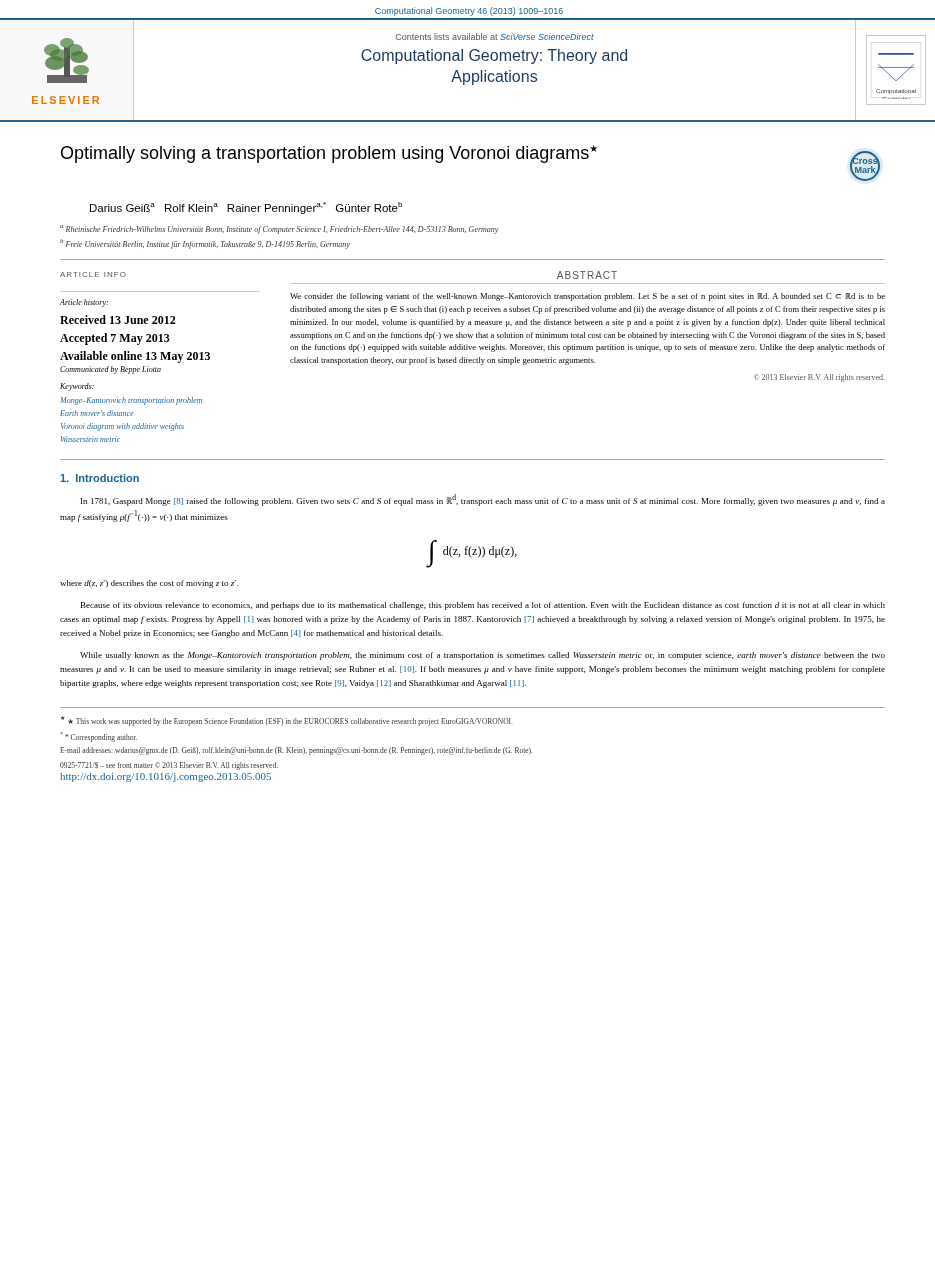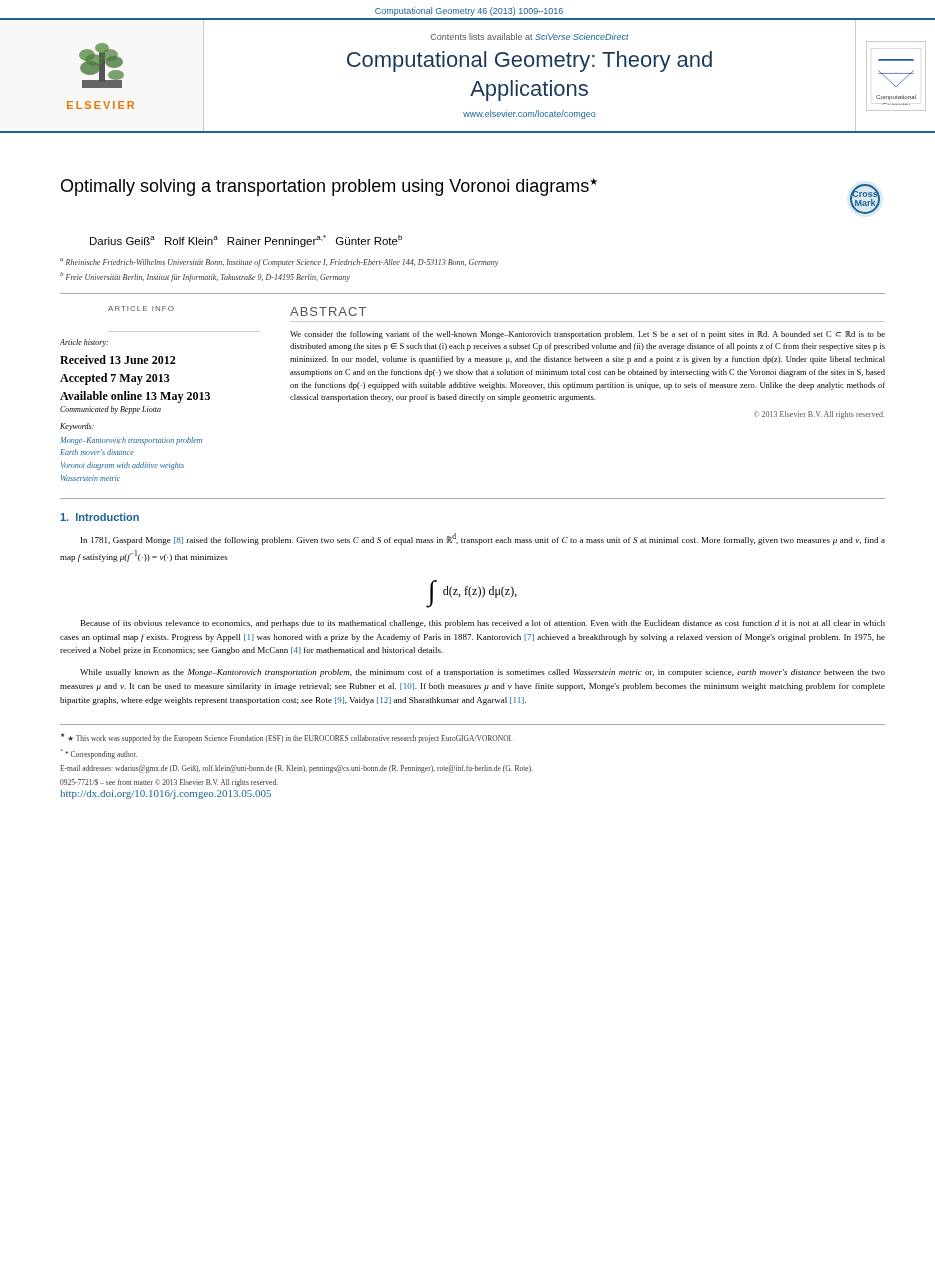--- a/index.html
+++ b/index.html
@@ -25,21 +25,21 @@
     
     .header-section {
       display: flex;
       align-items: stretch;
       border-top: 2px solid #1a6496;
       border-bottom: 2px solid #1a6496;
       margin: 0;
       padding: 0;
     }
     .header-left {
-      width: 204px;
+      width: 134px;
       min-height: 100px;
       background: #f8f8f8;
       display: flex;
       flex-direction: column;
       align-items: center;
       justify-content: center;
       border-right: 1px solid #ccc;
       padding: 8px;
     }
     .header-left .elsevier-logo {
@@ -64,21 +64,21 @@
       text-align: center;
       padding: 12px 20px;
     }
     .header-center .contents-line {
       font-size: 9px;
       color: #555;
       font-family: Arial, sans-serif;
       margin-bottom: 4px;
     }
     .header-center .journal-title {
-      font-size: 22px;
+      font-size: 16px;
       color: #1a3a5a;
       font-family: Arial, sans-serif;
       font-weight: normal;
       line-height: 1.3;
       margin-bottom: 6px;
     }
     .header-center .journal-url {
       font-size: 9px;
       color: #1a6496;
       font-family: Arial, sans-serif;
@@ -110,21 +110,20 @@
     .main-content {
       padding: 20px 50px 20px 60px;
     }
 
     
     .paper-title-section {
       margin-bottom: 14px;
       display: flex;
       align-items: flex-start;
       justify-content: space-between;
-      margin-top: 22px;
     }
     .paper-title {
       font-size: 18px;
       font-family: Arial, sans-serif;
       color: #000;
       font-weight: normal;
       line-height: 1.3;
       flex: 1;
     }
     .paper-title sup {
@@ -186,22 +185,21 @@
       flex-shrink: 0;
     }
     .article-info-title {
       font-size: 8px;
       font-family: Arial, sans-serif;
       letter-spacing: 1px;
       color: #555;
       text-transform: uppercase;
       margin-bottom: 6px;
       border-bottom: 1px solid #ccc;
-      padding-bottom: 18px;
-      margin-left: 48px;
+      padding-bottom: 12px;
     }
     .article-history-title {
       font-size: 8px;
       font-style: italic;
       margin-bottom: 4px;
     }
     .article-history-item {
       font-size: 12px;
       line-height: 1.5;
       font-weight: bold;
@@ -220,28 +218,29 @@
       font-size: 8px;
       line-height: 1.6;
       font-style: italic;
       color: #1a6496;
     }
 
     .abstract-section {
       flex: 1;
     }
     .abstract-title {
-      font-size: 13px;
+      font-size: 10px;
       font-family: Arial, sans-serif;
       letter-spacing: 1px;
       color: #555;
       text-transform: uppercase;
       margin-bottom: 6px;
       border-bottom: 1px solid #ccc;
       padding-bottom: 2px;
+      text-align: center;
     }
     .abstract-text {
       font-size: 8.5px;
       line-height: 1.5;
       text-align: justify;
     }
     .copyright-line {
       font-size: 8px;
       text-align: right;
       margin-top: 6px;
@@ -344,21 +343,20 @@
   </div>
 
   <div class="header-center">
     <div class="contents-line">
       Contents lists available at <span style="color:#1a6496;font-style:italic;">SciVerse ScienceDirect</span>
     </div>
     <div class="journal-title">
       <span>Computational Geometry: Theory and</span><br>
       <span>Applications</span>
     </div>
-    <div class="journal-url">www.elsevier.com/locate/comgeo</div>
   </div>
 
   <div class="header-right">
     <div class="cg-logo-box">
       <svg viewBox="0 0 50 55" width="52" height="58">
         <rect x="1" y="1" width="48" height="53" fill="#fff" stroke="#bbb" stroke-width="0.5"></rect>
         <line x1="8" y1="12" x2="42" y2="12" stroke="#2255aa" stroke-width="1.5"></line>
         <line x1="8" y1="25" x2="42" y2="25" stroke="#2255aa" stroke-width="0.7"></line>
         <line x1="8" y1="22" x2="25" y2="38" stroke="#2255aa" stroke-width="0.7"></line>
         <line x1="25" y1="38" x2="42" y2="22" stroke="#2255aa" stroke-width="0.7"></line>
@@ -432,20 +430,23 @@
 
     <p class="body-text">
       In 1781, Gaspard Monge <span class="citation">[8]</span> raised the following problem. Given two sets <span class="italic">C</span> and <span class="italic">S</span> of equal mass in ℝ<sup>d</sup>, transport each mass unit of <span class="italic">C</span> to a mass unit of <span class="italic">S</span> at minimal cost. More formally, given two measures <span class="italic">μ</span> and <span class="italic">ν</span>, find a map <span class="italic">f</span> satisfying <span class="italic">μ</span>(<span class="italic">f</span><sup>−1</sup>(·)) = <span class="italic">ν</span>(·) that minimizes
     </p>
 
     <div class="formula-container">
       <span class="integral-symbol">∫</span>
       <span class="formula-text"><span class="italic">d</span>(<span class="italic">z</span>, <span class="italic">f</span>(<span class="italic">z</span>)) d<span class="italic">μ</span>(<span class="italic">z</span>),</span>
     </div>
 
+    <p class="body-text" style="text-indent:0;">
+      where <span class="italic">d</span>(<span class="italic">z</span>, <span class="italic">z</span>′) describes the cost of moving <span class="italic">z</span> to <span class="italic">z</span>′.
+    </p>
 
     <p class="body-text">
       Because of its obvious relevance to economics, and perhaps due to its mathematical challenge, this problem has received a lot of attention. Even with the Euclidean distance as cost function <span class="italic">d</span> it is not at all clear in which cases an optimal map <span class="italic">f</span> exists. Progress by Appell <span class="citation">[1]</span> was honored with a prize by the Academy of Paris in 1887. Kantorovich <span class="citation">[7]</span> achieved a breakthrough by solving a relaxed version of Monge's original problem. In 1975, he received a Nobel prize in Economics; see Gangbo and McCann <span class="citation">[4]</span> for mathematical and historical details.
     </p>
 
     <p class="body-text">
       While usually known as the <span class="italic">Monge–Kantorovich transportation problem</span>, the minimum cost of a transportation is sometimes called <span class="italic">Wasserstein metric</span> or, in computer science, <span class="italic">earth mover's distance</span> between the two measures <span class="italic">μ</span> and <span class="italic">ν</span>. It can be used to measure similarity in image retrieval; see Rubner et al. <span class="citation">[10]</span>. If both measures <span class="italic">μ</span> and <span class="italic">ν</span> have finite support, Monge's problem becomes the minimum weight matching problem for complete bipartite graphs, where edge weights represent transportation cost; see Rote <span class="citation">[9]</span>, Vaidya <span class="citation">[12]</span> and Sharathkumar and Agarwal <span class="citation">[11]</span>.
     </p>
 
   </div>

